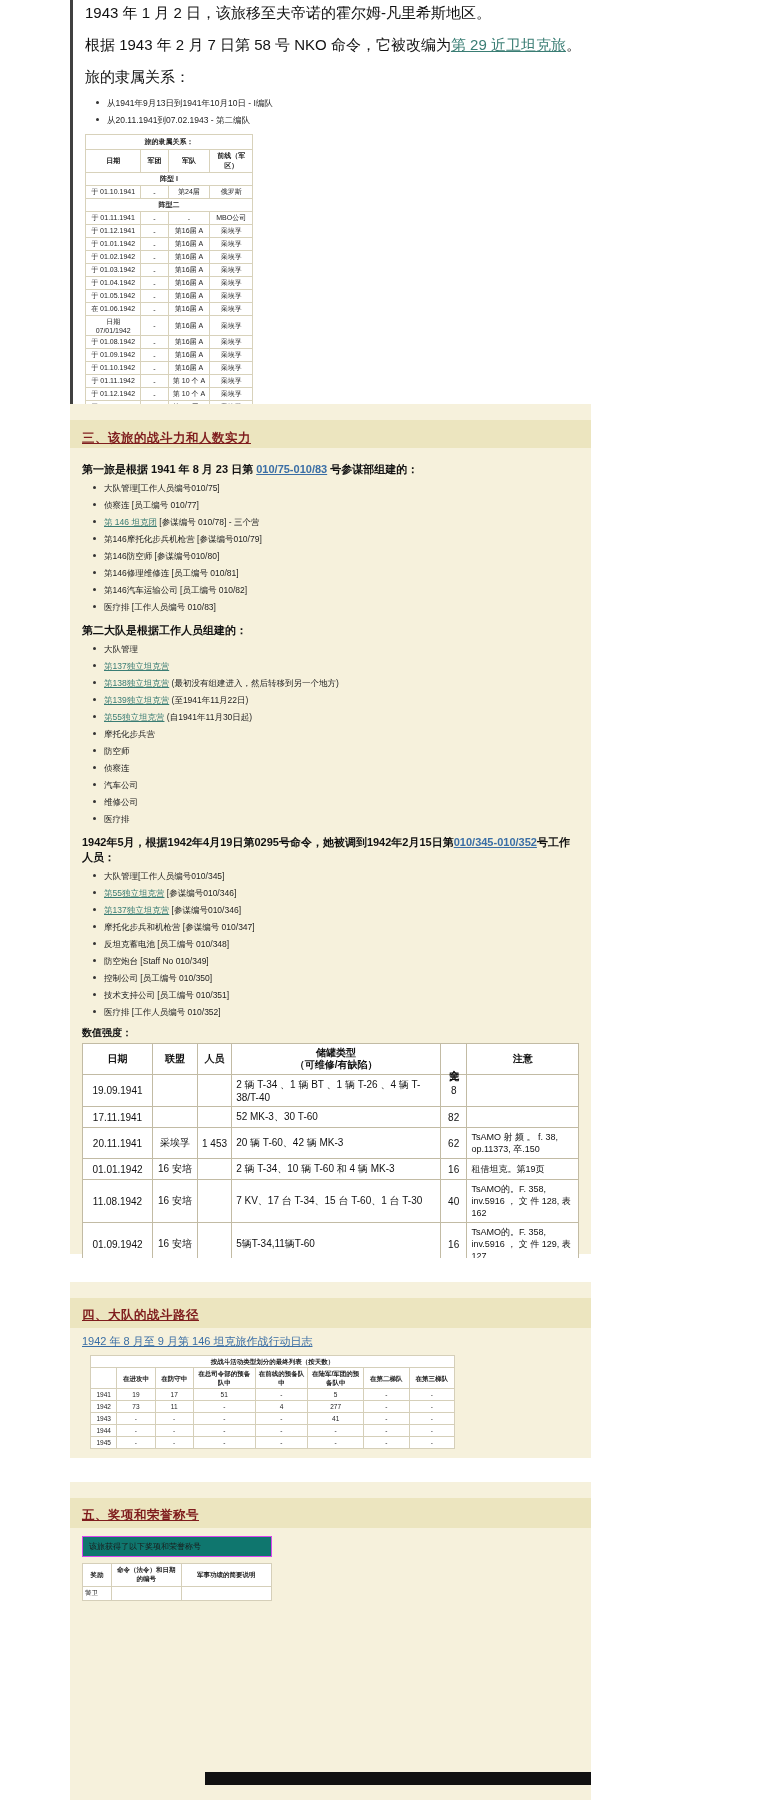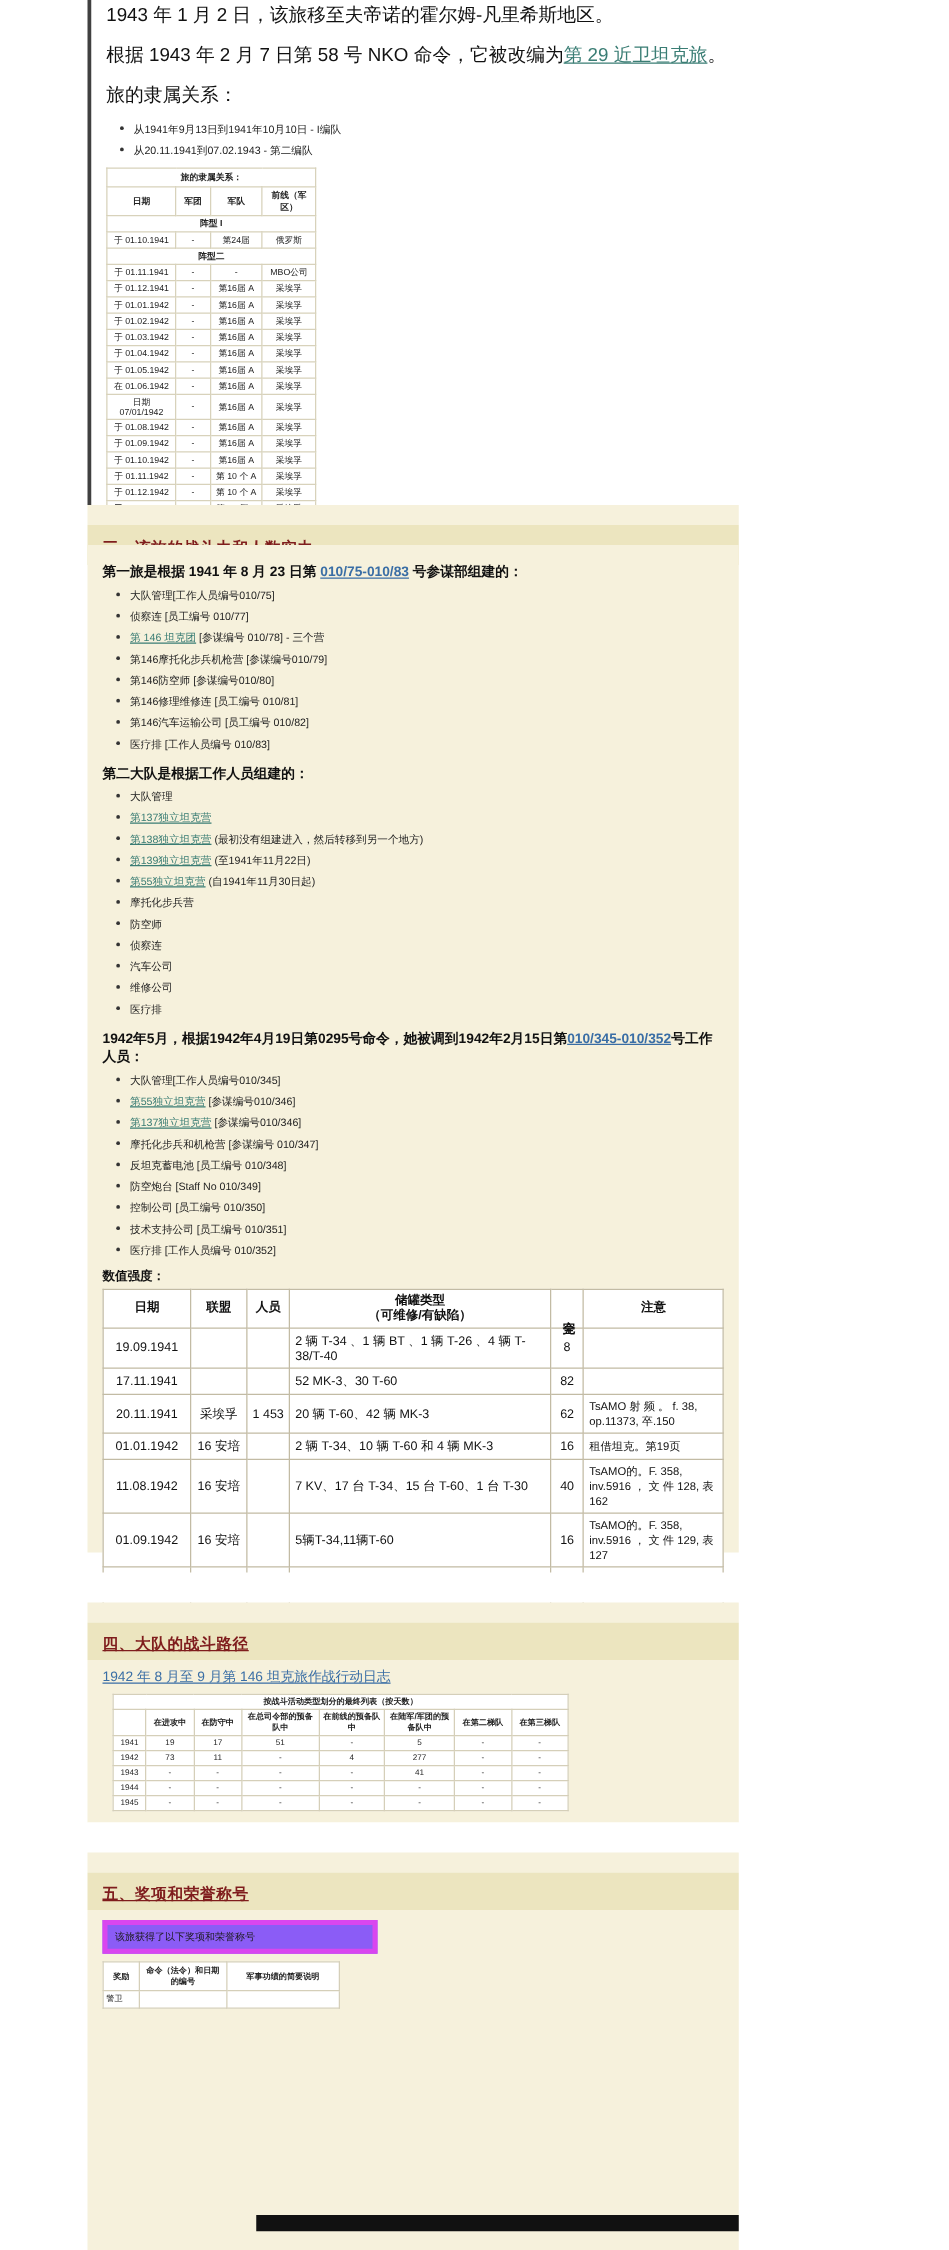--- a/index.html
+++ b/index.html
@@ -218,21 +218,21 @@
         </tbody>
     </table>
   </div>
 
   <div class="col band-cream" style="top:404px;height:16px;"></div>
 
   <div class="col band-yellow" style="top:420px;height:32px;padding:10px 12px 0 12px;box-sizing:border-box;">
     <h3 class="sect">三、该旅的战斗力和人数实力</h3>
   </div>
 
-  <div class="col band-cream" style="top:436px;height:806px;padding:6px 12px 0 12px;box-sizing:border-box;">
+  <div class="col band-cream" style="top:448px;height:806px;padding:6px 12px 0 12px;box-sizing:border-box;">
 
     <p class="lead">
       <span>第一旅是根据 1941 年 8 月 23 日第 </span><a class="lnk2" href="#">010/75-010/83</a><span> 号参谋部组建的：</span>
     </p>
     <ul class="b" id="list1">
         <li>大队管理[工作人员编号010/75]</li>
         <li>侦察连 [员工编号 010/77]</li>
         <li><a href="#">第 146 坦克团</a><span> [参谋编号 010/78] - 三个营</span></li>
         <li>第146摩托化步兵机枪营 [参谋编号010/79]</li>
         <li>第146防空师 [参谋编号010/80]</li>
@@ -440,21 +440,21 @@
   </div>
 
   <div class="col band-white" style="top:1458px;height:24px;"></div>
   <div class="col band-cream" style="top:1482px;height:16px;"></div>
 
   <div class="col band-yellow" style="top:1498px;height:30px;padding:9px 12px 0 12px;box-sizing:border-box;">
     <h3 class="sect">五、奖项和荣誉称号</h3>
   </div>
 
   <div class="col band-cream" style="top:1528px;height:272px;padding:8px 12px 0 12px;box-sizing:border-box;">
-    <div style="background:#8b5cf6;border:4px solid #d946ef;width:220px;padding:4px 6px;box-sizing:border-box;font-size:8px;">
+    <div style="background:#0f766e;border:1px solid #d946ef;width:190px;padding:4px 6px;box-sizing:border-box;font-size:8px;">
       <span>该旅获得了以下奖项和荣誉称号</span>
     </div>
     <table class="award" style="margin-top:6px;">
       <tbody>
           <tr>
         <th style="width:26px;">奖励</th>
         <th style="width:70px;">命令（法令）和日期的编号</th>
         <th style="width:94px;">军事功绩的简要说明</th>
       </tr>
       <tr>

